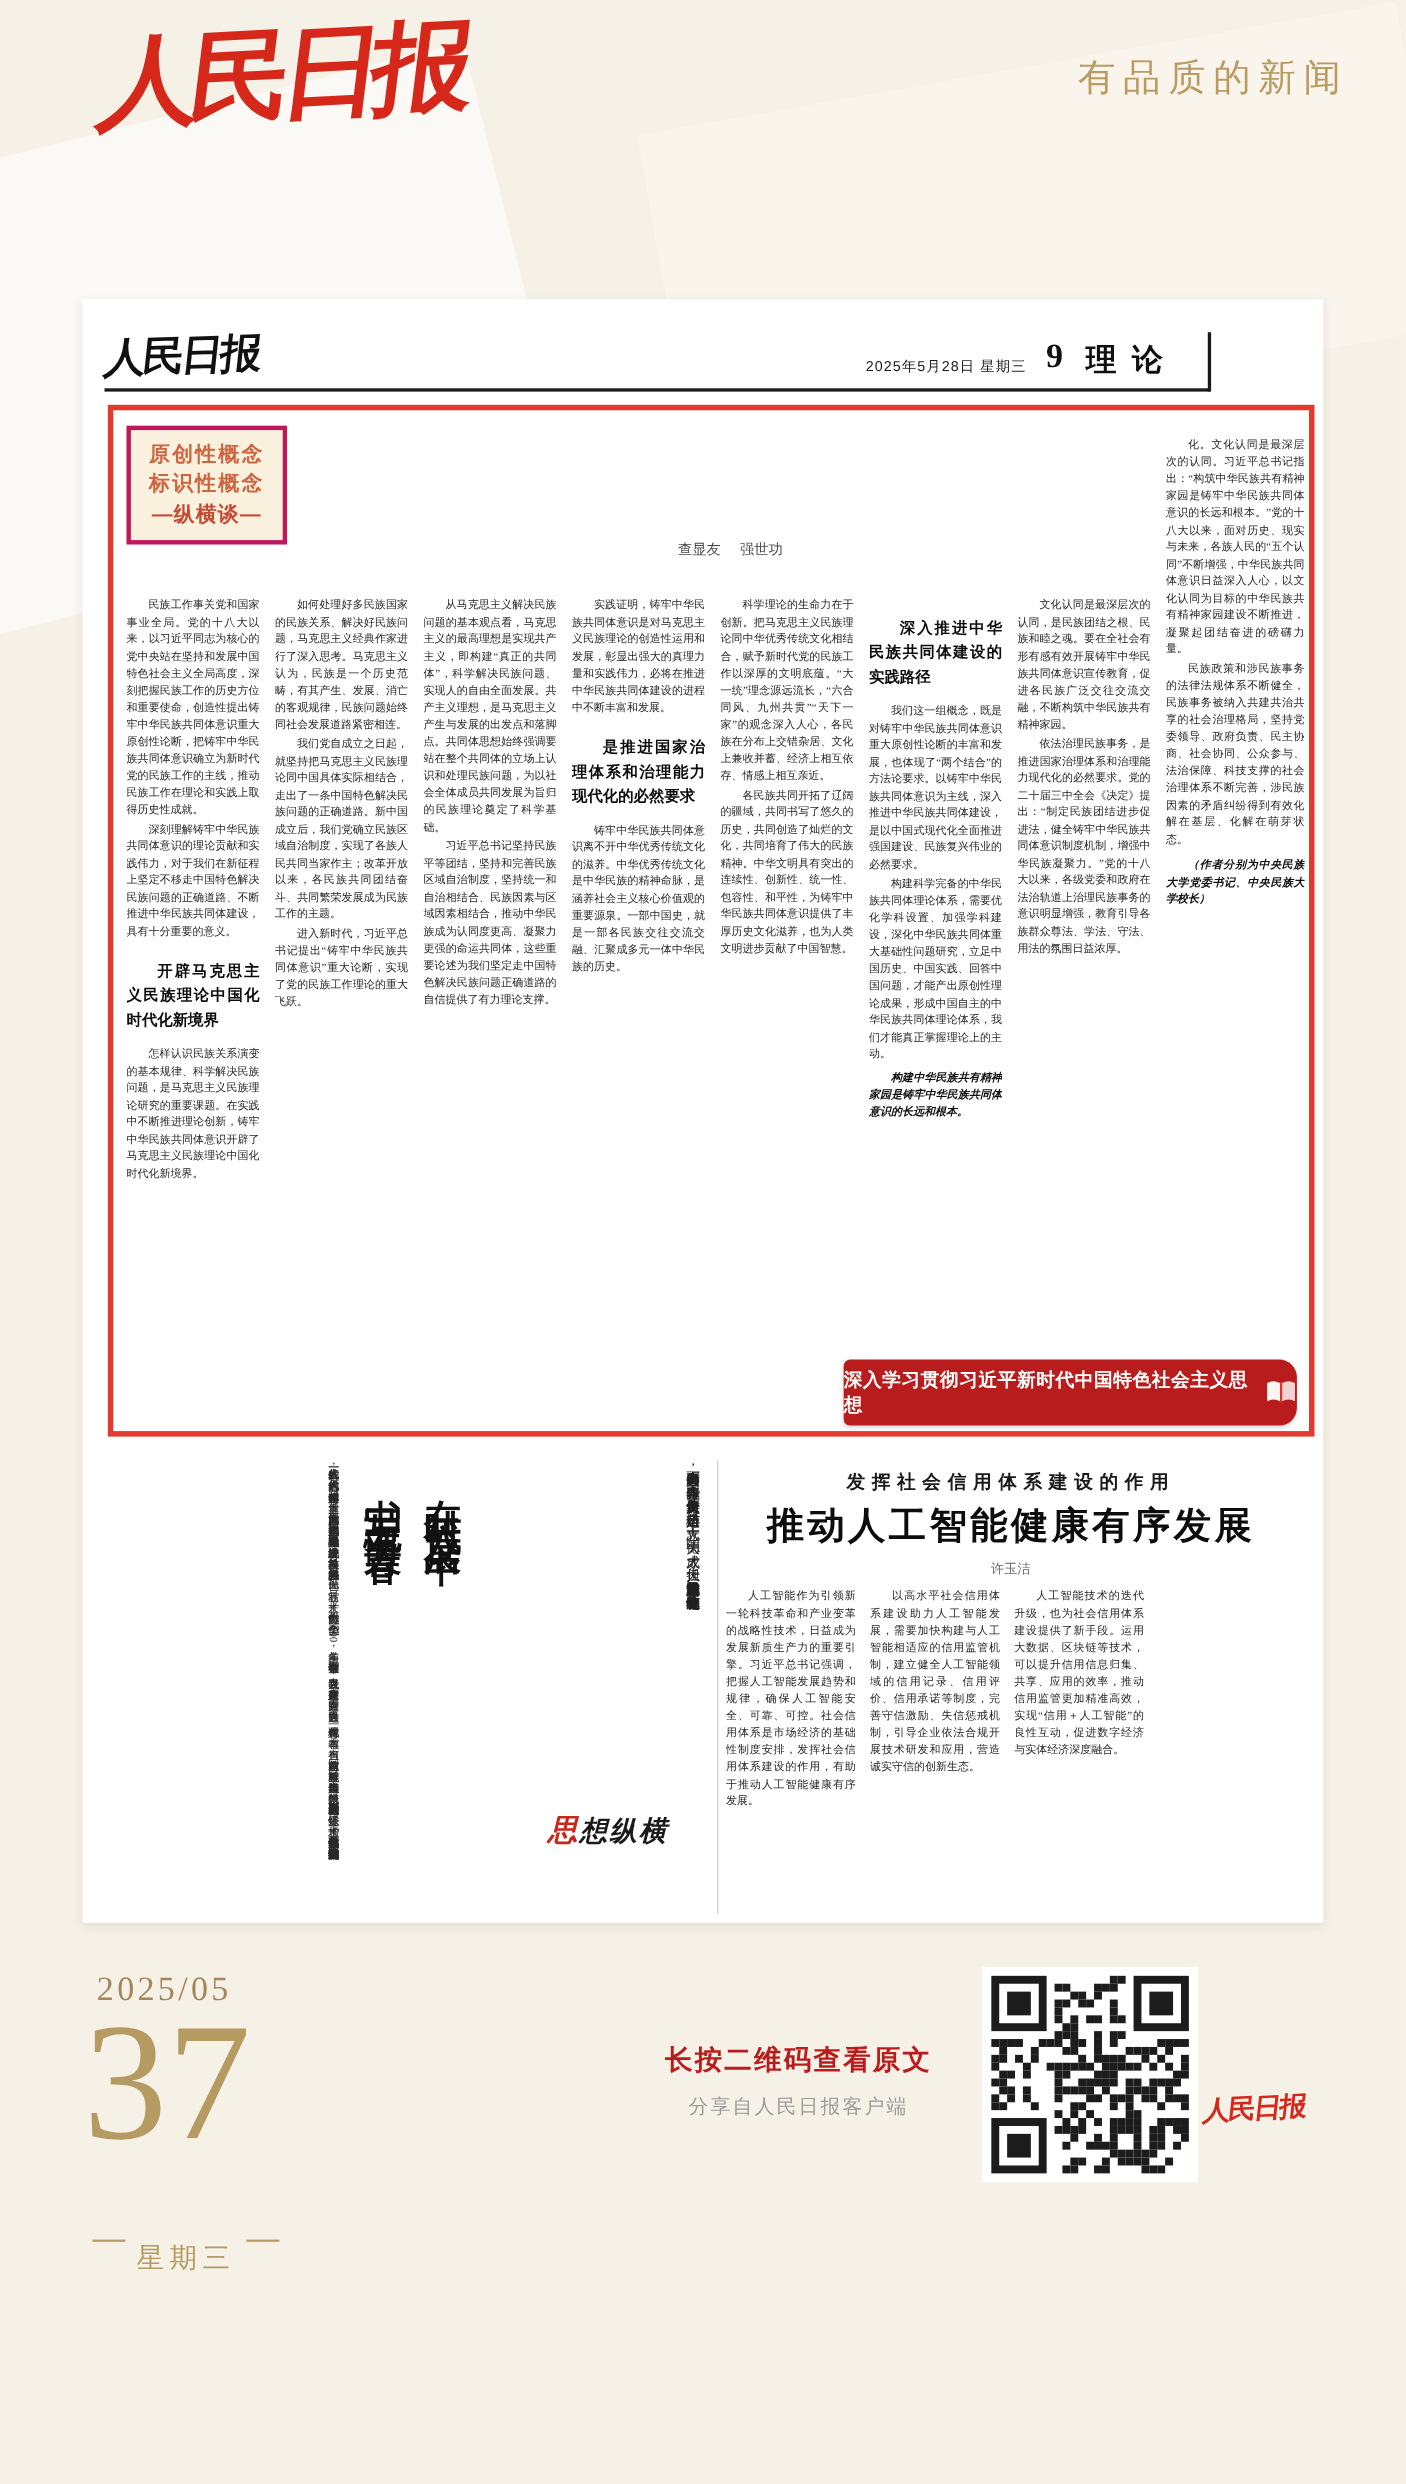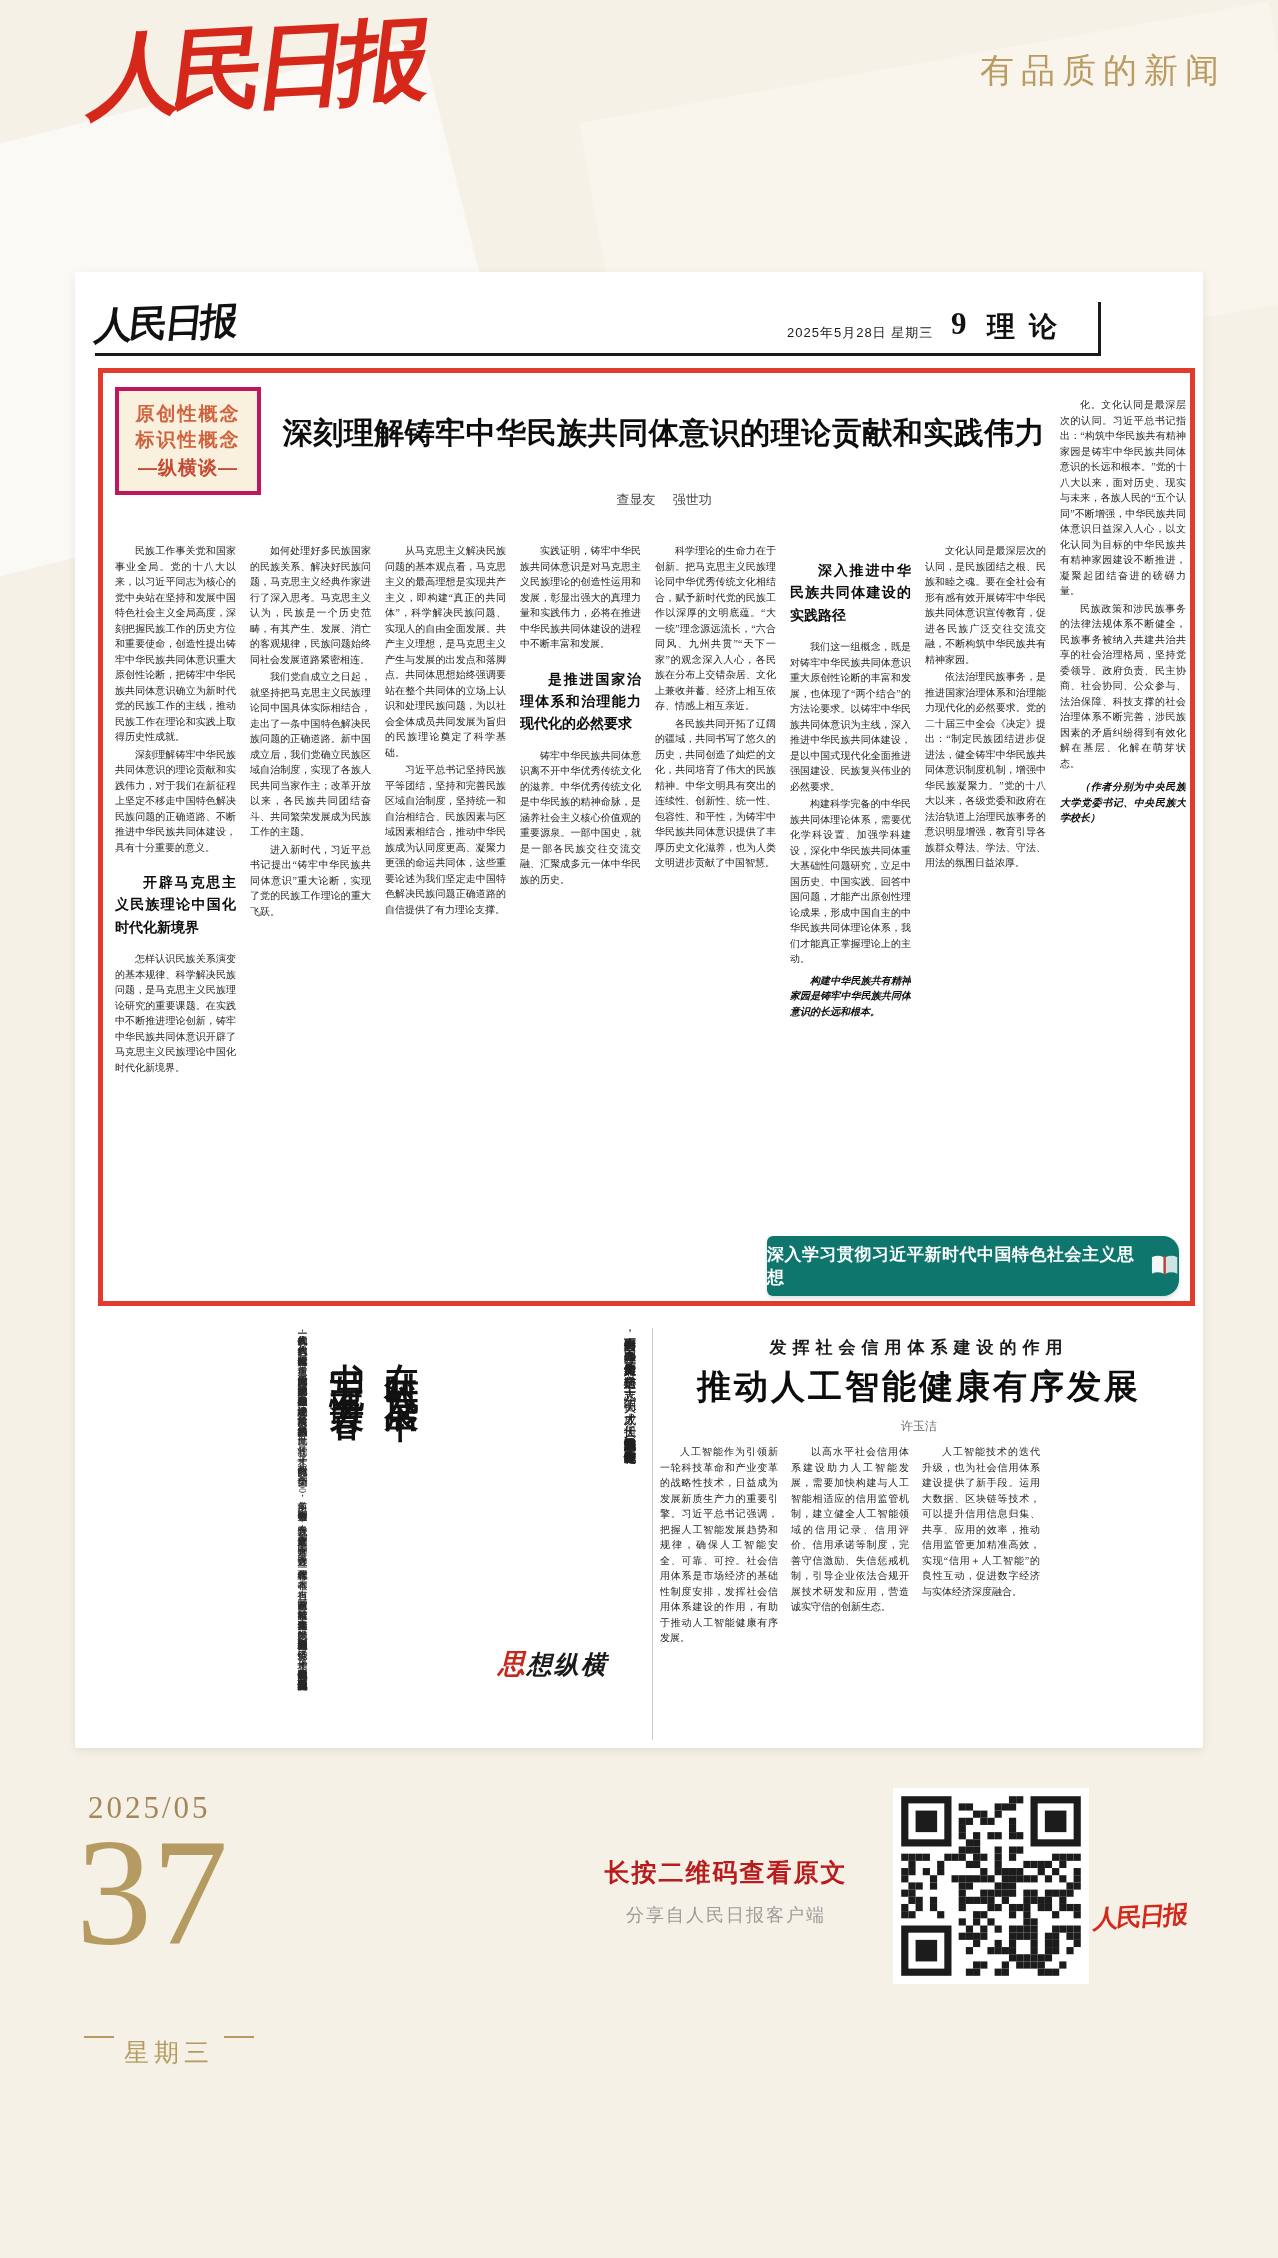--- a/index.html
+++ b/index.html
@@ -36,21 +36,21 @@
   .colwrap{left:12px;top:160px;display:flex;gap:14px;margin-top:10px;}
   .ncol{width:121px;height:740px;overflow:hidden;font-size:10px;line-height:1.55;
     text-align:justify;color:#242424;}
   .col8host{left:957px;top:14px;}
   .col8host .ncol{width:126px;height:862px;}
   .colp{margin:0 0 2px 0;text-indent:2em;}
   .colhead{font-weight:bold;font-size:14px;line-height:1.6;margin:16px 0 13px 0;text-indent:2em;
     color:#0d0d0d;font-family:"Liberation Sans",sans-serif;}
   .collede{margin:6px 0 2px 0;text-indent:2em;font-weight:bold;font-style:italic;color:#111;}
   .colnote{margin:8px 0 0 0;text-indent:2em;font-weight:bold;font-style:italic;color:#111;}
-  .banner{left:664px;top:863px;width:412px;height:60px;background:#0f766e;z-index:6;
+  .banner{left:664px;top:863px;width:412px;height:60px;background:#b91c1c;z-index:6;
     border-radius:6px 16px 16px 6px;display:flex;align-items:center;gap:8px;
     box-shadow:0 2px 4px rgba(0,0,0,.15);}
   .banner span{color:#fff;font-size:17px;font-weight:bold;letter-spacing:0.5px;
     font-family:"Liberation Sans",sans-serif;}
   
   .vdivider{left:577px;top:1056px;width:1px;height:412px;background:#c9c9c9;}
   .essay{left:25px;top:1050px;width:550px;height:422px;overflow:hidden;}
   .vtext{writing-mode:vertical-rl;text-align:justify;color:#2a2a2a;}
   .essay-body{left:0;top:6px;width:212px;height:406px;font-size:10px;line-height:1.9;overflow:hidden;}
   .essay-title{left:216px;top:14px;width:112px;height:330px;font-size:34px;font-weight:bold;
@@ -99,21 +99,20 @@
   <div class="abs mast-sec">理论</div>
   <div class="abs mast-rule"></div>
   <div class="abs mast-vbar"></div>
 
   <div class="abs redbox">
     <div class="abs minibox">
       <div class="l">原创性概念</div>
       <div class="l">标识性概念</div>
       <div class="l3">—纵横谈—</div>
     </div>
-    <div class="abs a-title">深刻理解铸牢中华民族共同体意识的理论贡献和实践伟力</div>
     <div class="abs a-byline">查显友 强世功</div>
 
     <div class="abs colwrap">
         <div class="ncol">
           <p class="colp">民族工作事关党和国家事业全局。党的十八大以来，以习近平同志为核心的党中央站在坚持和发展中国特色社会主义全局高度，深刻把握民族工作的历史方位和重要使命，创造性提出铸牢中华民族共同体意识重大原创性论断，把铸牢中华民族共同体意识确立为新时代党的民族工作的主线，推动民族工作在理论和实践上取得历史性成就。</p>
           <p class="colp">深刻理解铸牢中华民族共同体意识的理论贡献和实践伟力，对于我们在新征程上坚定不移走中国特色解决民族问题的正确道路、不断推进中华民族共同体建设，具有十分重要的意义。</p>
           <div class="colhead">开辟马克思主义民族理论中国化时代化新境界</div>
           <p class="colp">怎样认识民族关系演变的基本规律、科学解决民族问题，是马克思主义民族理论研究的重要课题。在实践中不断推进理论创新，铸牢中华民族共同体意识开辟了马克思主义民族理论中国化时代化新境界。</p>
         </div>
         <div class="ncol">

